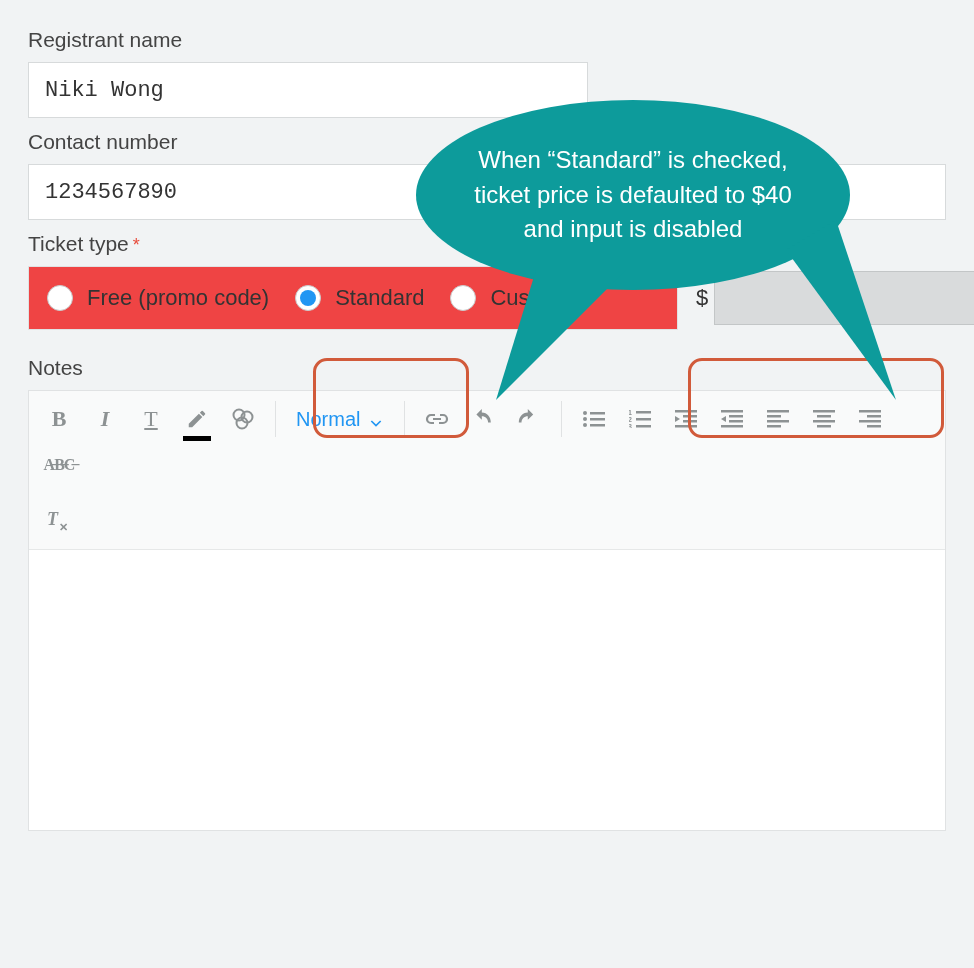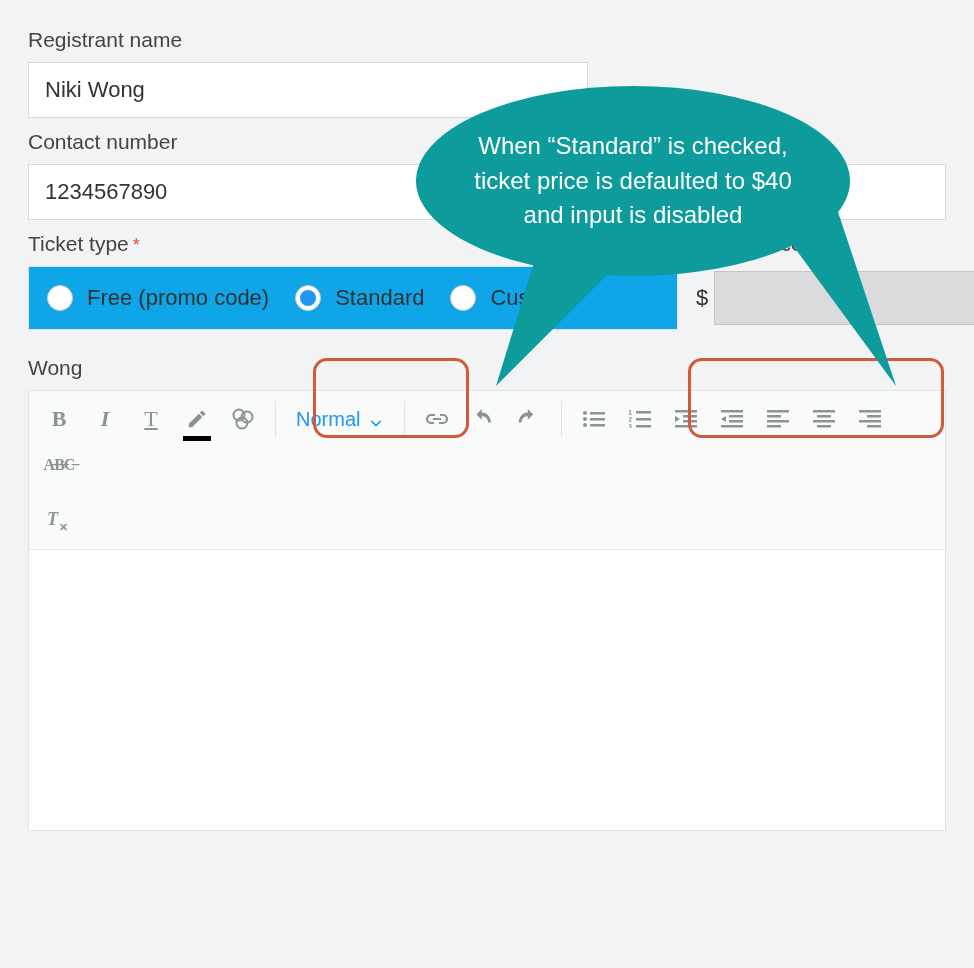--- a/index.html
+++ b/index.html
@@ -22,29 +22,30 @@
   }
   .required { color: #e74c3c; margin-left: 4px; font-size: 18px; }
   .text-input {
     width: 100%;
     height: 56px;
     border: 1px solid #d7dadb;
     background: #fff;
     padding: 0 16px;
     font-size: 22px;
     color: #333;
+    font-family: Liberation Mono, monospace;
   }
   .row { display: flex; gap: 18px; }
   .col-name { width: 560px; }
   .col-contact { flex: 1; }
   .col-email { flex: 1.12; }
   .ticket-box {
     flex: 1;
     border: 1px solid #e0e2e3;
-    background: #0ea5e9;
+    background: #ef4444;
     padding: 18px 18px;
     display: flex;
     gap: 26px;
   }
   .radio-item {
     display: flex;
     align-items: center;
     gap: 14px;
     font-size: 22px;
     color: #333;
@@ -147,21 +148,21 @@
     cursor: pointer;
   }
   .style-dd .chev { color: #2196f3; }
   .editor-body {
     height: 280px;
     position: relative;
   }
   
   .callout {
     position: absolute;
-    left: 416px; top: 86px;
+    left: 416px; top: 100px;
     width: 434px; height: 190px;
     background: #0d9b9b;
     border-radius: 50%;
     color: #fff;
     font-size: 24px;
     line-height: 1.45;
     text-align: center;
     display: flex;
     align-items: center;
     justify-content: center;
@@ -225,21 +226,21 @@
         <input class="price-input" type="text" disabled="" value="40" style="">
       </div>
     </div>
   </div>
 </div>
 
 <div class="highlight hl-standard"></div>
 <div class="highlight hl-price"></div>
 
 <div class="field" style="margin-top:26px">
-  <div class="label">Wong</div>
+  <div class="label">Notes</div>
   <div class="editor">
     <div class="toolbar">
       <span class="tbtn">B</span>
       <span class="tbtn" style="font-style:italic">I</span>
       <span class="tbtn" style="text-decoration:underline;font-family:-apple-system;font-weight:400">T</span>
       <span class="tbtn pencil">
         <svg width="22" height="22" viewBox="0 0 24 24">
             <path fill="#8d9293" d="M3 17.25V21h3.75L17.81 9.94l-3.75-3.75L3 17.25zM20.71 7.04a1 1 0 0 0 0-1.41l-2.34-2.34a1 1 0 0 0-1.41 0l-1.83 1.83 3.75 3.75 1.83-1.83z"></path>
           </svg>
       </span>

